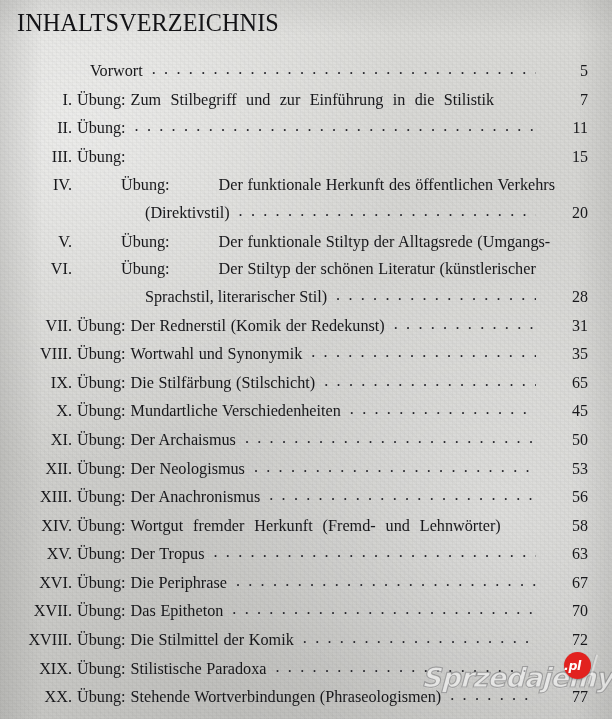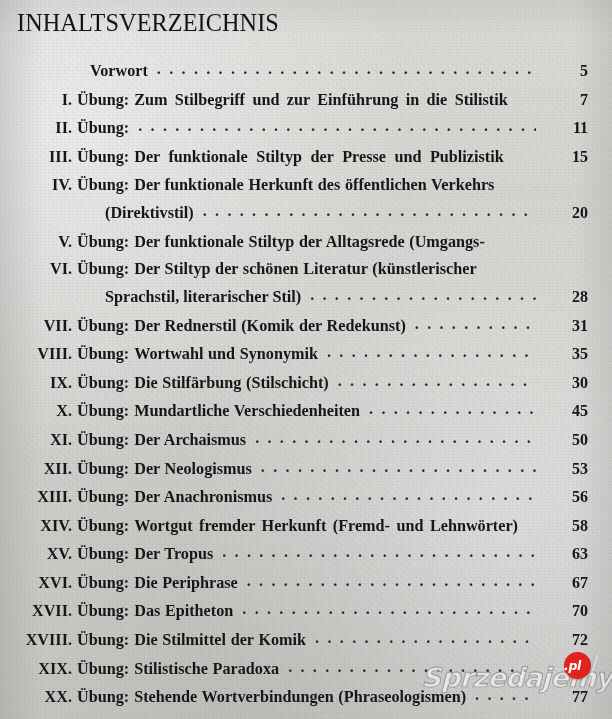--- a/index.html
+++ b/index.html
@@ -75,23 +75,22 @@
   }
   .row {
     position: relative;
     display: flex;
     align-items: baseline;
     font-size: 16.2px;
     line-height: 18px;
     padding: 0;
     margin-bottom: 10.6px;
     white-space: nowrap;
-    font-weight: bold;
-  }
-  .row.tight { margin-bottom: 9.4px; }
+  }
+  .row.tight { margin-bottom: 9.4px; gap: 44px; }
 
   .num-col {
     width: 72px;
     flex: 0 0 72px;
     text-align: right;
     padding-right: 0;
   }
   .ubung {
     padding-left: 5px;
     flex: 0 0 auto;
@@ -131,20 +130,21 @@
     flex: 0 0 auto;
     width: 46px;
     text-align: right;
     padding-right: 24px;
     font-size: 16px;
   }
   .row.cont { margin-bottom: 11px; }
   .cont-indent {
     flex: 0 0 auto;
     padding-left: 105px;
+    margin-left: 40px;
   }
 
   
   .row.full .title-text {
     flex: 1 1 auto;
     display: block;
     text-align: justify;
     text-align-last: justify;
     white-space: normal;
   }
@@ -232,21 +232,20 @@
         </div>
         <div class="row">
           <span class="num-col">II.</span>
           <span class="ubung">Übung:</span>
           <span class="leader"></span>
           <span class="page-col">11</span>
         </div>
         <div class="row full">
           <span class="num-col">III.</span>
           <span class="ubung">Übung:</span>
-          <span class="title-text">Der funktionale Stiltyp der Presse und Publizistik</span>
           <span class="leader none"></span>
           <span class="page-col">15</span>
         </div>
         <div class="row tight">
           <span class="num-col">IV.</span>
           <span class="ubung">Übung:</span>
           <span class="title-text">Der funktionale Herkunft des öffentlichen Verkehrs</span>
           <span class="leader none"></span>
           <span class="page-col"></span>
         </div>
@@ -286,21 +285,21 @@
           <span class="ubung">Übung:</span>
           <span class="title-text">Wortwahl und Synonymik</span>
           <span class="leader"></span>
           <span class="page-col">35</span>
         </div>
         <div class="row">
           <span class="num-col">IX.</span>
           <span class="ubung">Übung:</span>
           <span class="title-text">Die Stilfärbung (Stilschicht)</span>
           <span class="leader"></span>
-          <span class="page-col">30</span>
+          <span class="page-col">65</span>
         </div>
         <div class="row">
           <span class="num-col">X.</span>
           <span class="ubung">Übung:</span>
           <span class="title-text">Mundartliche Verschiedenheiten</span>
           <span class="leader"></span>
           <span class="page-col">45</span>
         </div>
         <div class="row">
           <span class="num-col">XI.</span>

